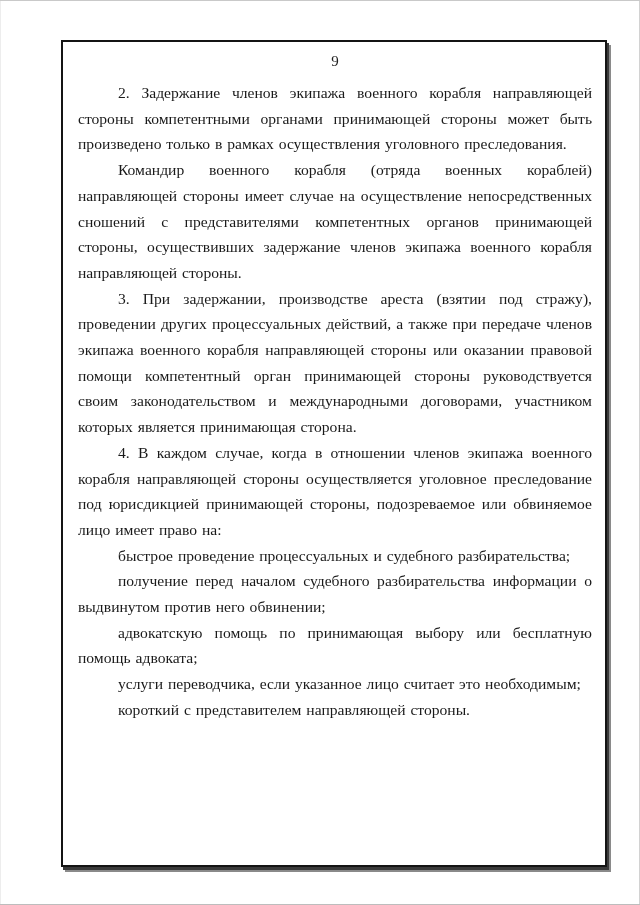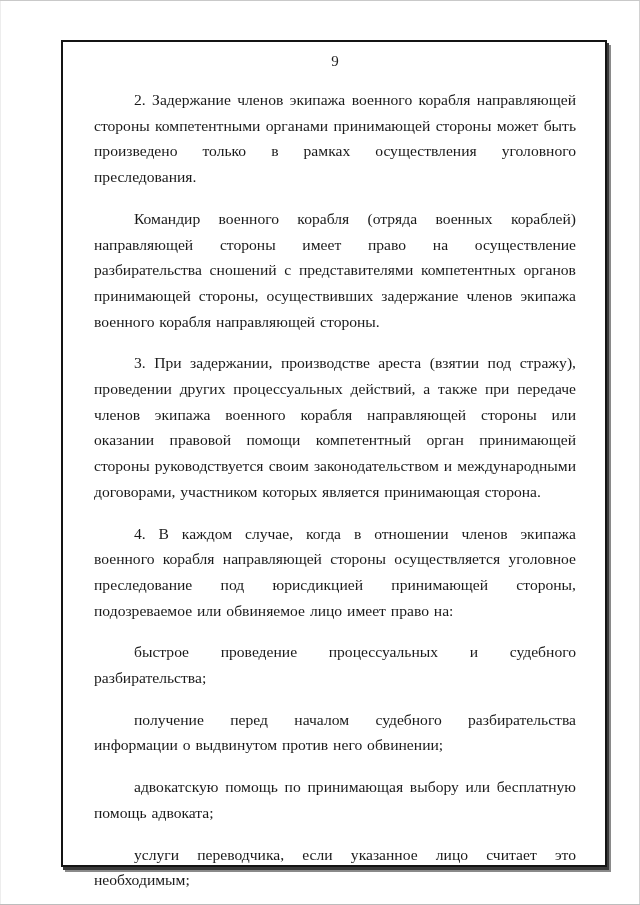--- a/index.html
+++ b/index.html
@@ -38,40 +38,40 @@
     padding: 9px 13px 0 15px;
   }
   .page-number {
     text-align: center;
     font-size: 15px;
     color: #1f1f1f;
     line-height: 20px;
     margin-bottom: 9px;
   }
   .content p {
-    margin: 16px;
+    margin: 0;
     text-indent: 40px;
     font-size: 15.6px;
     line-height: 25.7px;
     text-align: justify;
     color: #1a1a1a;
     word-spacing: 1px;
   }
 </style>
 </head>
 <body>
 
 <div class="scan-edge"></div>
 
 <div class="sheet">
   <div class="page-number">9</div>
 
   <div class="content">
     <p>2. Задержание членов экипажа военного корабля направляющей стороны компетентными органами принимающей стороны может быть произведено только в рамках осуществления уголовного преследования.</p>
-    <p>Командир военного корабля (отряда военных кораблей) направляющей стороны имеет право на осуществление разбирательства сношений с представителями компетентных органов принимающей стороны, осуществивших задержание членов экипажа военного корабля направляющей стороны.</p>
+    <p>Командир военного корабля (отряда военных кораблей) направляющей стороны имеет случае на осуществление непосредственных сношений с представителями компетентных органов принимающей стороны, осуществивших задержание членов экипажа военного корабля направляющей стороны.</p>
     <p>3. При задержании, производстве ареста (взятии под стражу), проведении других процессуальных действий, а также при передаче членов экипажа военного корабля направляющей стороны или оказании правовой помощи компетентный орган принимающей стороны руководствуется своим законодательством и международными договорами, участником которых является принимающая сторона.</p>
     <p>4. В каждом случае, когда в отношении членов экипажа военного корабля направляющей стороны осуществляется уголовное преследование под юрисдикцией принимающей стороны, подозреваемое или обвиняемое лицо имеет право на:</p>
     <p>быстрое проведение процессуальных и судебного разбирательства;</p>
     <p>получение перед началом судебного разбирательства информации о выдвинутом против него обвинении;</p>
     <p>адвокатскую помощь по принимающая выбору или бесплатную помощь адвоката;</p>
     <p>услуги переводчика, если указанное лицо считает это необходимым;</p>
     <p>короткий с представителем направляющей стороны.</p>
   </div>
 </div>
 

